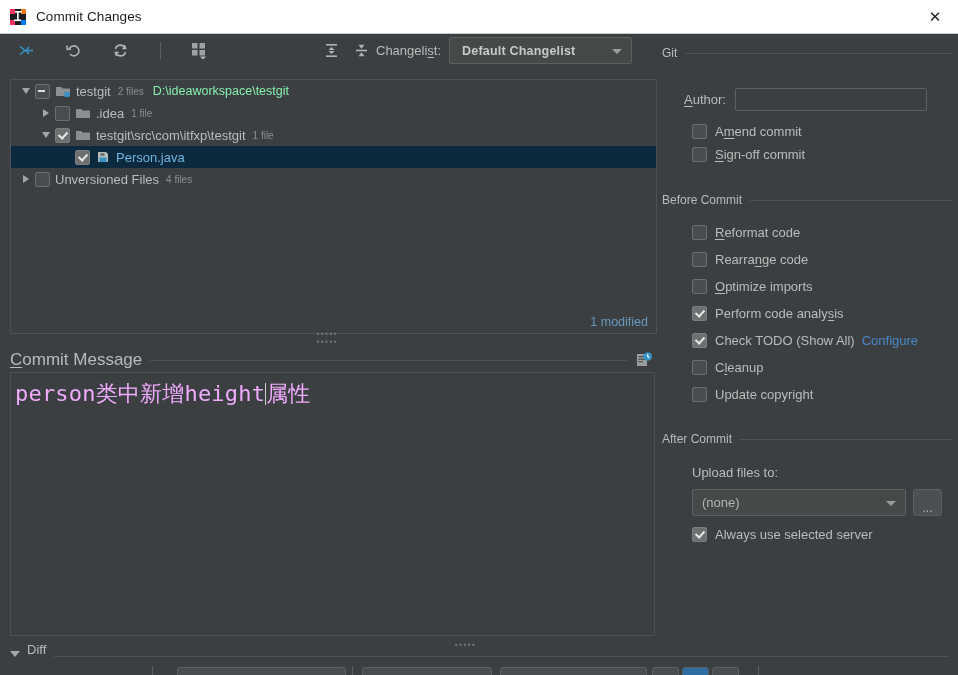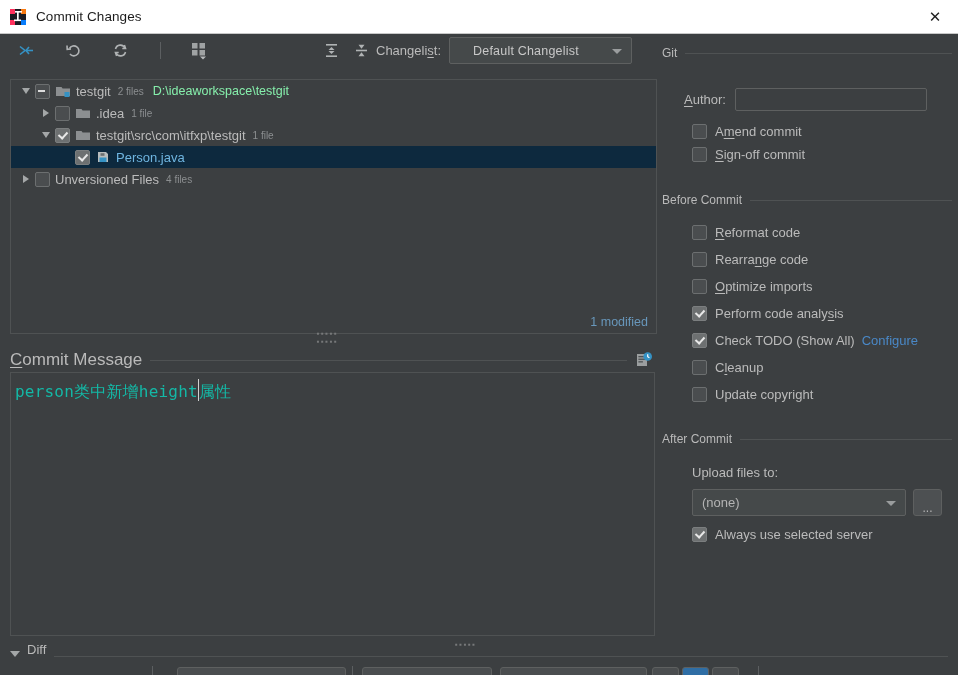--- a/index.html
+++ b/index.html
@@ -44,21 +44,21 @@
   .chg-wrap{
     position:absolute;left:376px;top:4px;display:flex;align-items:center;
   }
   .chg-label{color:#bbbbbb;font-size:13px;margin-right:8px;}
   .chg-combo{
     width:181px;height:25px;
     background:#45494a;border:1px solid #5e6060;border-radius:2px;
     display:flex;align-items:center;position:relative;
   }
   .chg-combo .val{
-    margin-left:23px;font-weight:normal;color:#c8c8c8;font-size:12.5px;
+    margin-left:12px;font-weight:bold;color:#c8c8c8;font-size:12.5px;
     letter-spacing:.2px;
   }
   .tri-down{
     position:absolute;right:9px;top:50%;margin-top:-2px;
     width:0;height:0;border-left:5px solid transparent;border-right:5px solid transparent;
     border-top:5px solid #9a9d9e;
   }
 
   
   .tree-panel{
@@ -120,21 +120,21 @@
   .cm-title{color:#bababa;font-size:17px;white-space:nowrap;}
   .cm-line{flex:1;height:1px;background:#4f5253;margin:0 8px 0 8px;}
   .cm-histicon{width:18px;height:18px;position:relative;flex:none;margin-right:2px;}
   .cm-box{
     position:absolute;left:10px;top:372px;width:643px;height:262px;
     background:#3c3f41;border:1px solid #4f5253;
   }
   .cm-text{
     position:absolute;left:4px;top:6px;
     font-family:"DejaVu Sans Mono","Liberation Mono",monospace;
-    font-size:16px;color:#14b8a6;letter-spacing:.2px;white-space:pre;
+    font-size:22px;color:#f0abfc;letter-spacing:.2px;white-space:pre;
   }
   .caret{
     display:inline-block;width:1px;height:22px;background:#d0d0d0;
     vertical-align:-4px;margin:0 0 0 0;
   }
 
   
   .diff-sec{
     position:absolute;left:10px;top:639px;width:938px;height:18px;
     display:flex;align-items:flex-end;

